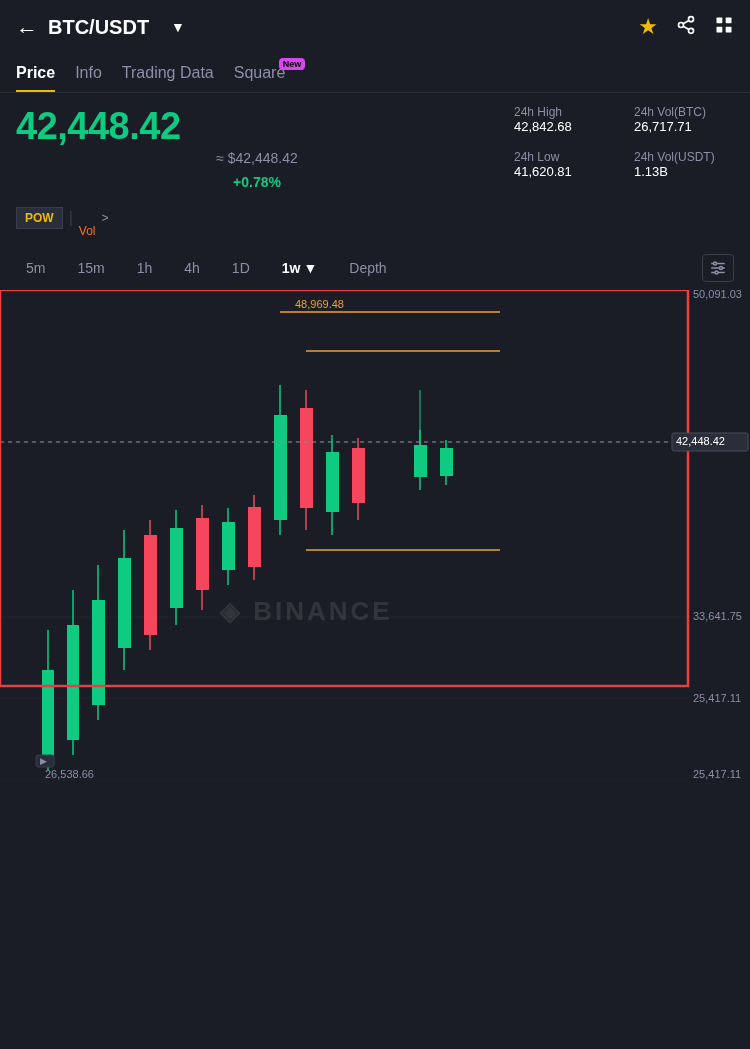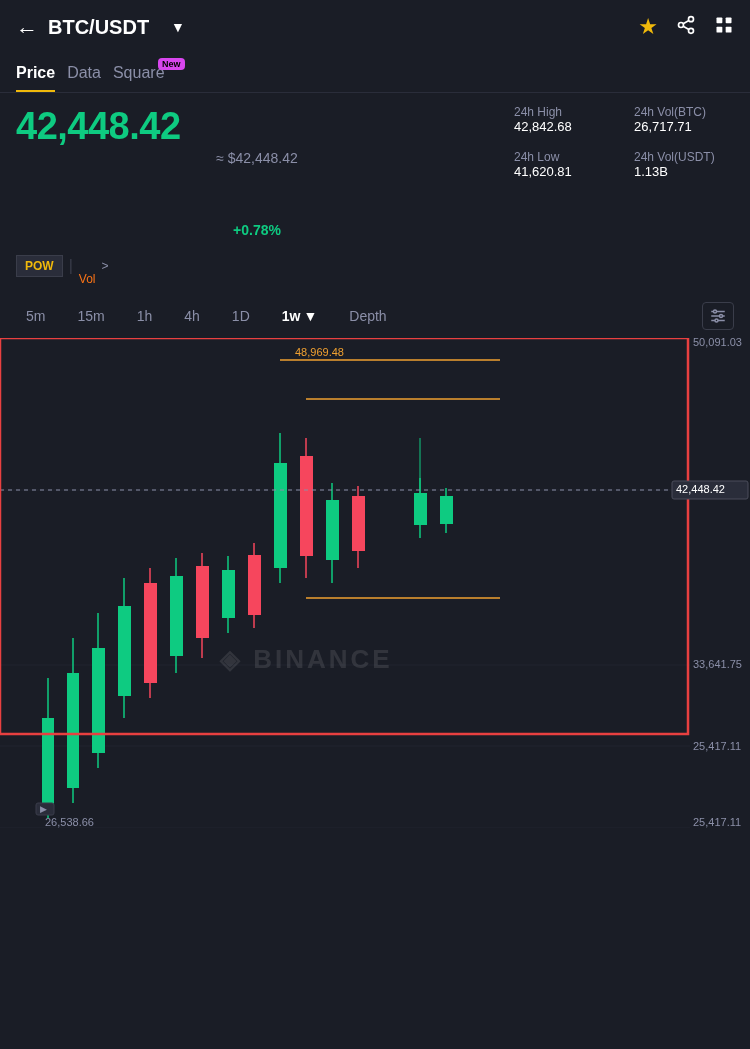--- a/index.html
+++ b/index.html
@@ -50,21 +50,21 @@
     .star-icon { color: #f0b90b; font-size: 22px; }
     .share-icon { color: #fff; font-size: 20px; }
     .grid-icon { color: #fff; font-size: 20px; }
 
     
     .tabs {
       display: flex;
       align-items: center;
       padding: 0 16px;
       border-bottom: 1px solid #2a2d3a;
-      gap: 12px;
+      gap: 20px;
     }
     .tab {
       padding: 10px 0 10px 0;
       font-size: 16px;
       color: #8b8fa8;
       cursor: pointer;
       position: relative;
       white-space: nowrap;
     }
     .tab.active {
@@ -116,21 +116,20 @@
       color: #8b8fa8;
       margin-top: 2px;
       display: flex;
       align-items: center;
       gap: 8px;
       flex-direction: column;
     }
     .price-change-pos {
       color: #0ecb81;
       font-weight: 600;
-      margin-top: 48px;
     }
     .price-tags {
       display: flex;
       align-items: center;
       gap: 6px;
       margin-top: 8px;
     }
     .tag-pow {
       background: #2a2d3a;
       border: 1px solid #3a3d4a;
@@ -269,21 +268,24 @@
       </svg>
     </span>
   </div>
 </div>
 
 <div class="tabs">
   <div class="tab active">
     <span>Price</span>
   </div>
   <div class="tab">
-    <span>Data</span>
+    <span>Info</span>
+  </div>
+  <div class="tab">
+    <span>Trading Data</span>
   </div>
   <div class="tab tab-square">
     <span>Square</span>
     <span class="tab-new-badge">New</span>
   </div>
 </div>
 
 <div class="price-section">
   <div class="price-left">
     <div class="main-price">42,448.42</div>

